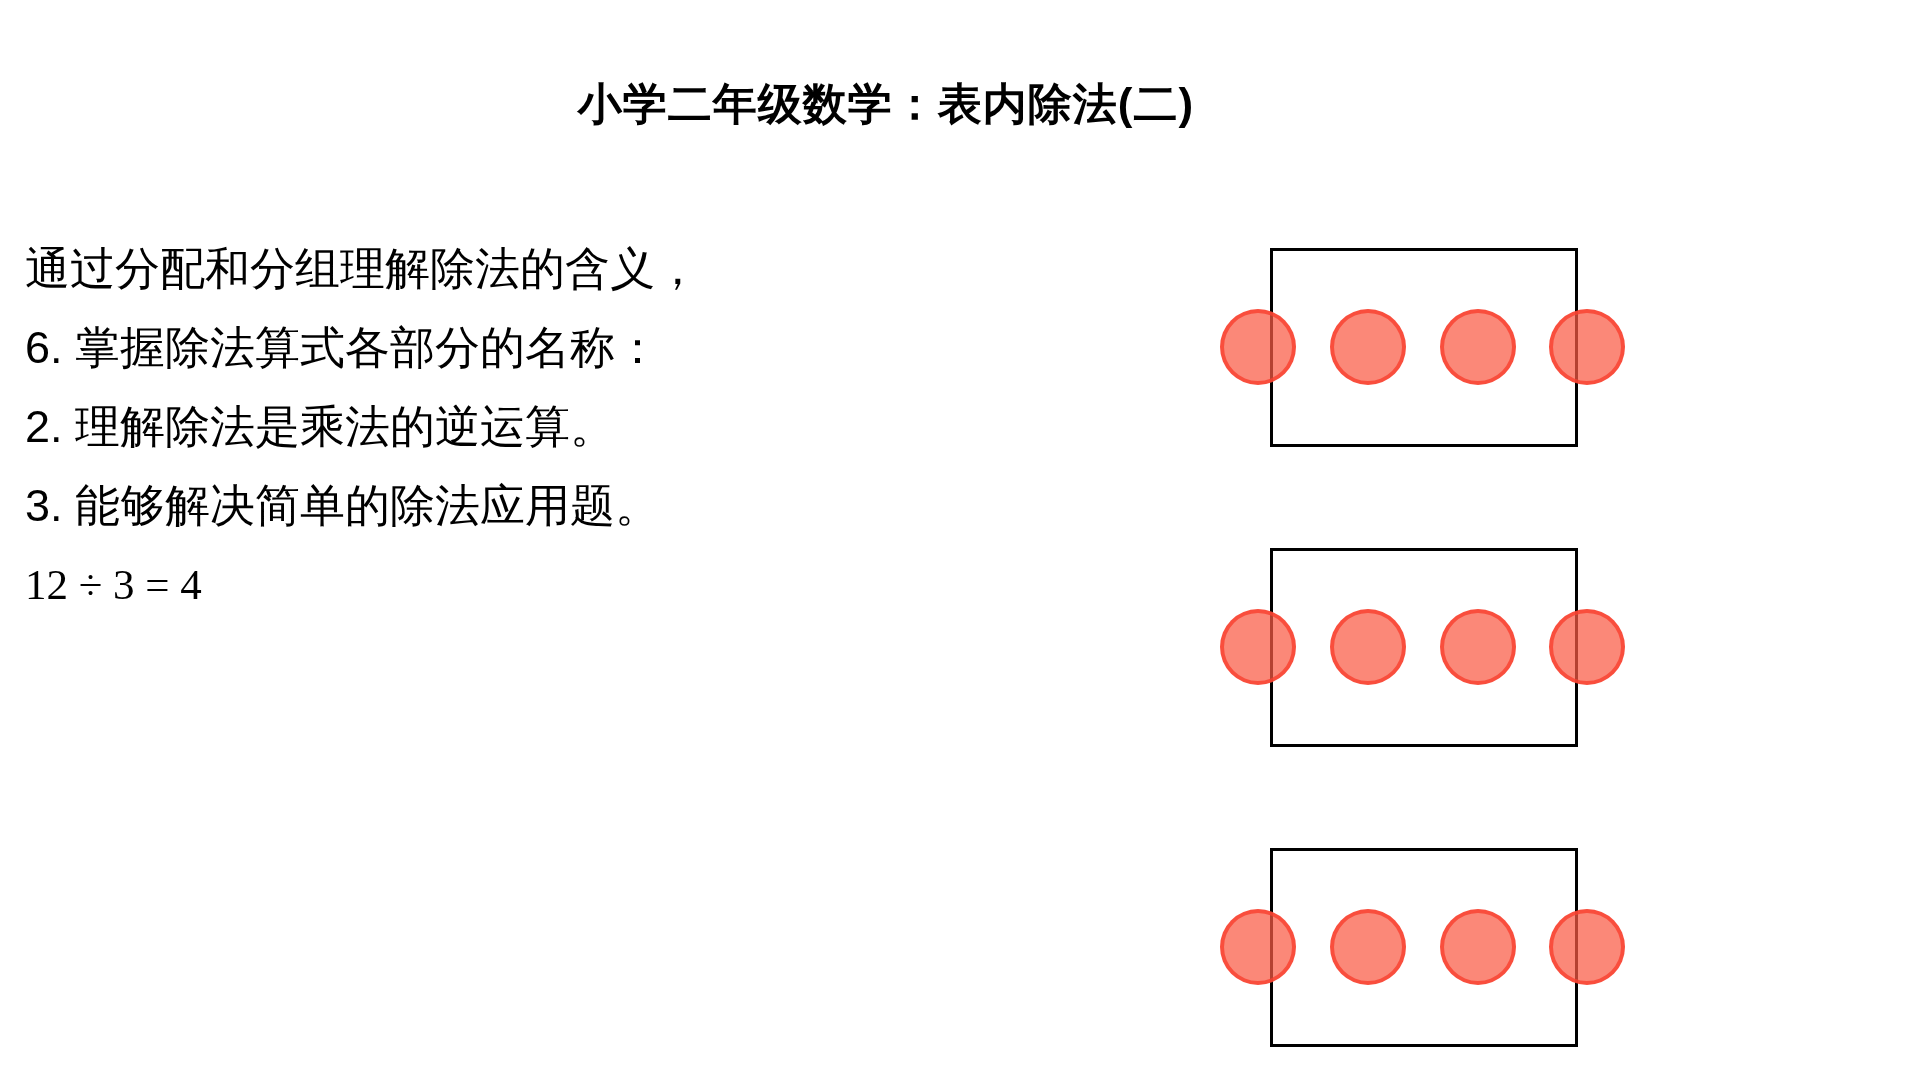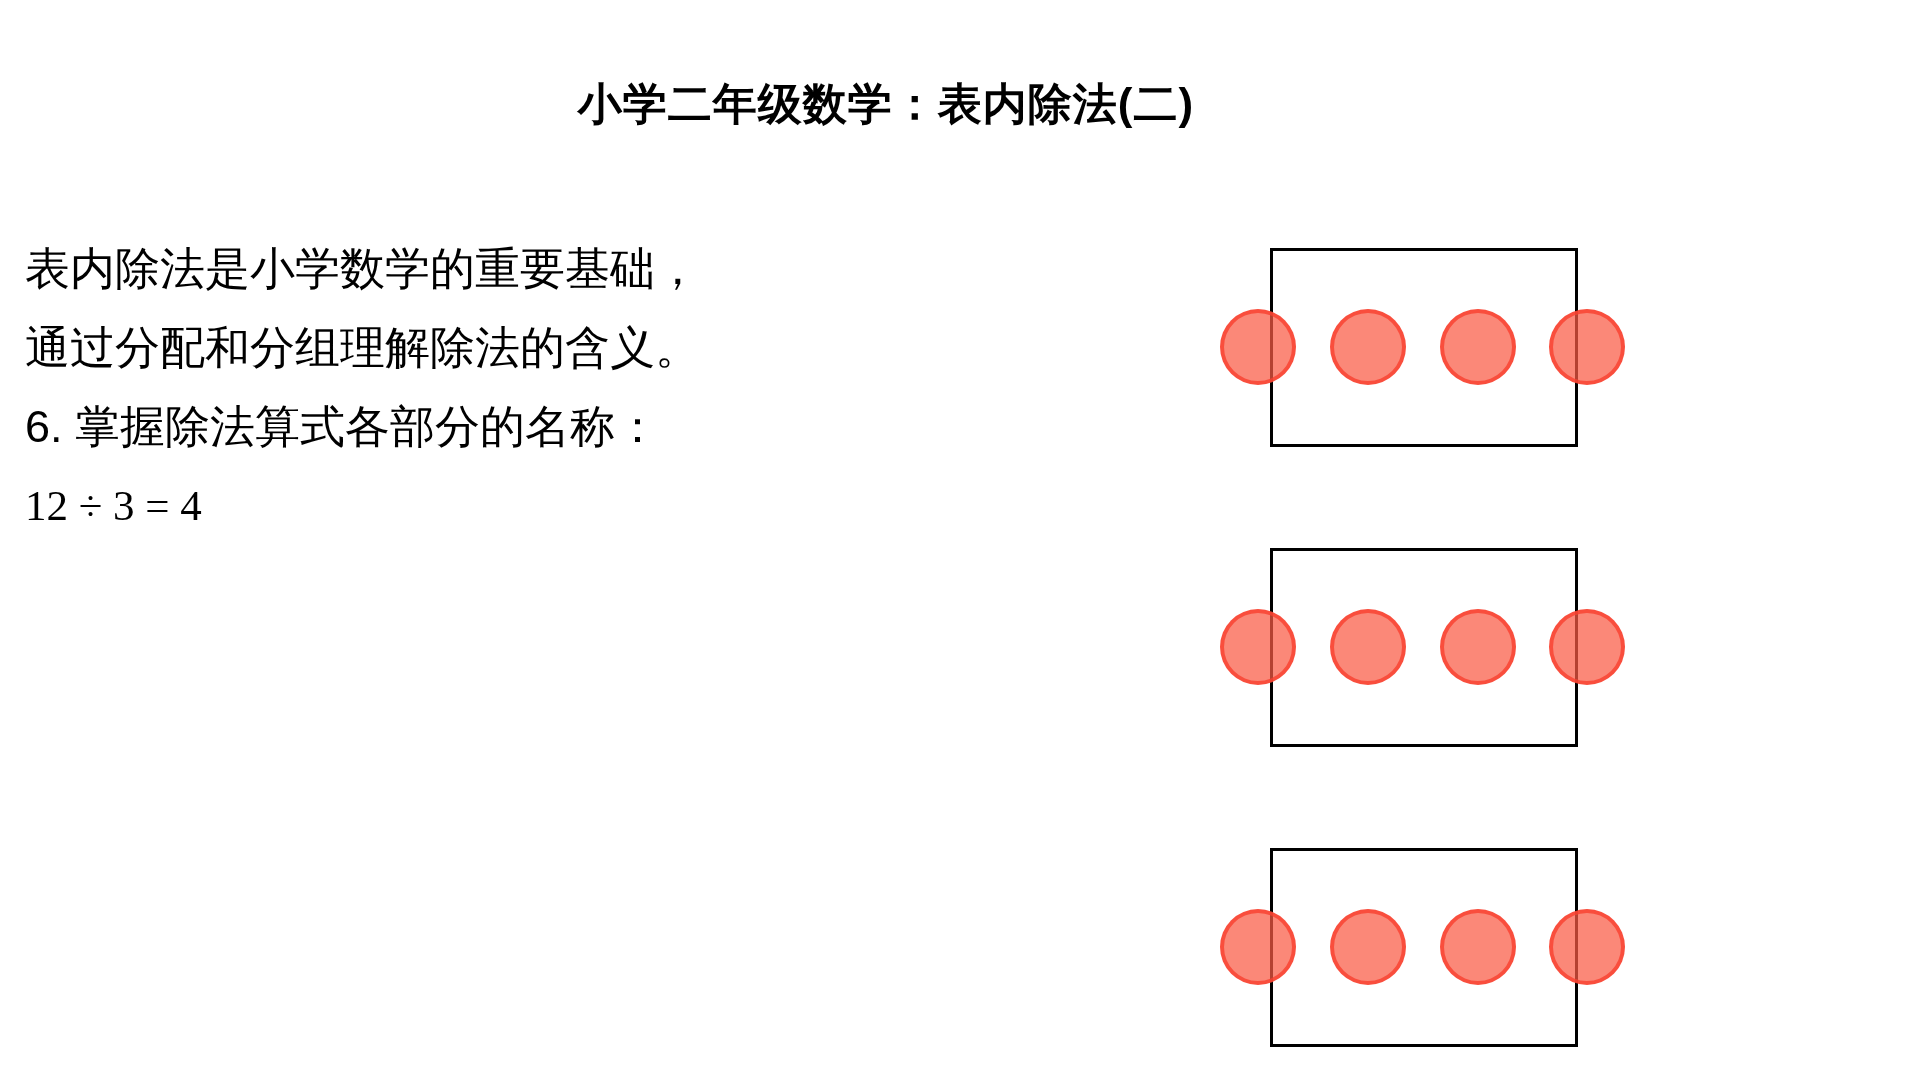--- a/index.html
+++ b/index.html
@@ -31,23 +31,24 @@
     position:absolute; top:61px; width:76px; height:76px;
     border-radius:50%; box-sizing:border-box;
   }
 </style>
 </head>
 <body>
 
 <div class="title">小学二年级数学：表内除法(二)</div>
 
 <div class="textblock">
-  <div class="line">表内除法是小学数学的重要基础，</div>
-  <div class="line">通过分配和分组理解除法的含义。</div>
+  <div class="line">通过分配和分组理解除法的含义，</div>
   <div class="line">6. 掌握除法算式各部分的名称：</div>
+  <div class="line">2. 理解除法是乘法的逆运算。</div>
+  <div class="line">3. 能够解决简单的除法应用题。</div>
   <div class="line serif">12 ÷ 3 = 4</div>
 </div>
 
 <div class="diagram">
     <div class="group" style="top: 248px;">
       <div class="gbox" style="border-color: rgb(0, 0, 0);"></div>
       <div class="circle" style="left: -50px; background: rgba(250, 90, 68, 0.72); border: 4px solid rgba(249, 64, 48, 0.8);"></div>
       <div class="circle" style="left: 60px; background: rgba(250, 90, 68, 0.72); border: 4px solid rgba(249, 64, 48, 0.8);"></div>
       <div class="circle" style="left: 170px; background: rgba(250, 90, 68, 0.72); border: 4px solid rgba(249, 64, 48, 0.8);"></div>
       <div class="circle" style="left: 279px; background: rgba(250, 90, 68, 0.72); border: 4px solid rgba(249, 64, 48, 0.8);"></div>

